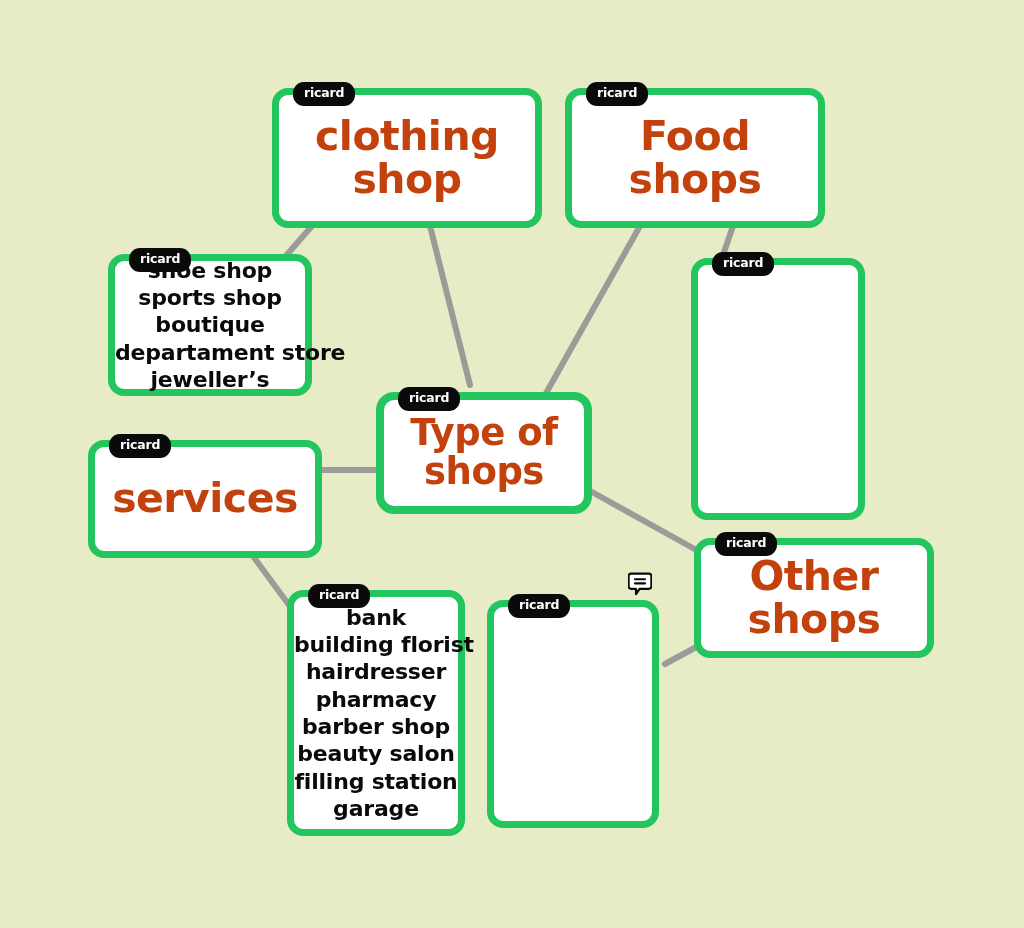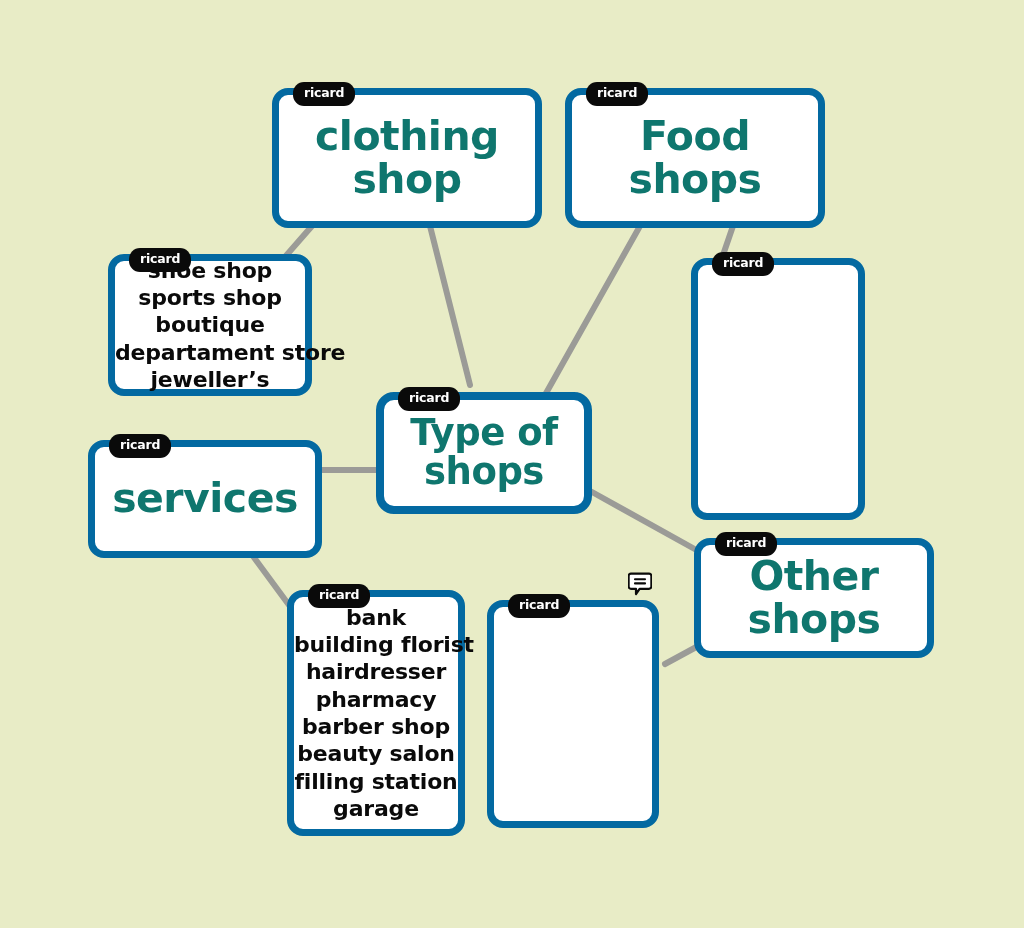--- a/index.html
+++ b/index.html
@@ -24,31 +24,31 @@
     left: 0;
     top: 0;
     width: 1024px;
     height: 928px;
     z-index: 1;
   }
   .node {
     position: absolute;
     box-sizing: border-box;
     background: #ffffff;
-    border: 7px solid #0369a1;
+    border: 7px solid #22c55e;
     border-radius: 16px;
     z-index: 3;
     display: flex;
     align-items: center;
     justify-content: center;
   }
   .node-title {
     font-family: "DejaVu Sans", sans-serif;
     font-weight: bold;
-    color: #0f766e;
+    color: #c2410c;
     text-align: center;
     line-height: 1.05;
     letter-spacing: -0.5px;
     padding: 0 0;
     white-space: pre-line;
   }
   .title-xl { font-size: 41px; }
   .title-lg { font-size: 37px; }
   .node-list {
     font-family: "DejaVu Sans", sans-serif;

